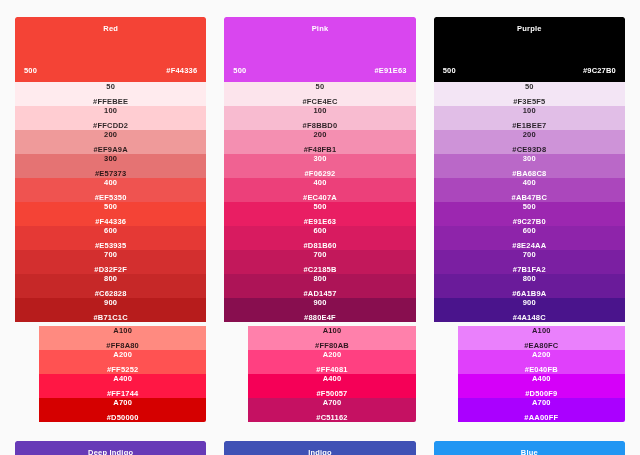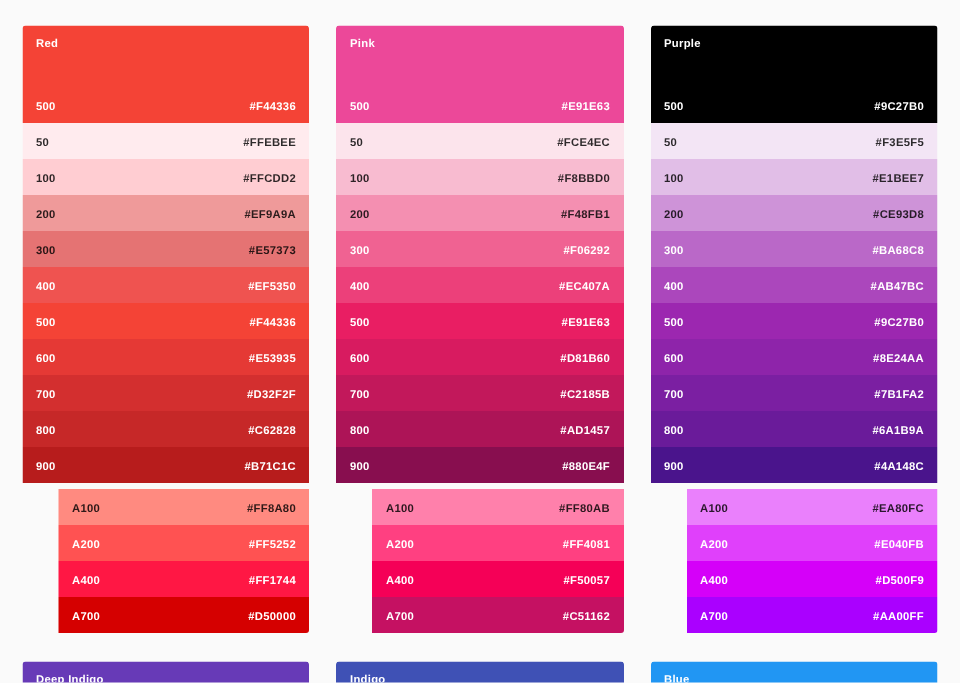--- a/index.html
+++ b/index.html
@@ -37,20 +37,21 @@
     position: relative;
     border-radius: 2px 2px 0 0;
     padding: 8px 9px 0 9px;
   }
 
   .card-title {
     font-size: 7.5px;
     font-weight: bold;
     letter-spacing: 0.2px;
     line-height: 1;
+    text-align: center;
   }
 
   .card-header-footer {
     position: absolute;
     left: 9px;
     right: 9px;
     bottom: 7px;
     display: flex;
     justify-content: space-between;
     align-items: baseline;
@@ -66,20 +67,21 @@
 
   .shade-row {
     height: 24px;
     display: flex;
     align-items: center;
     justify-content: space-between;
     padding: 0 9px;
     font-size: 7.5px;
     font-weight: bold;
     letter-spacing: 0.2px;
+    flex-direction: column;
   }
 
   .shade-label { white-space: nowrap; }
   .shade-hex   { white-space: nowrap; }
 
   .text-dark  { color: rgba(0,0,0,0.82); }
   .text-light { color: #FFFFFF; }
 
   
   .palette-card.clipped .card-header { height: 65px; }
@@ -151,21 +153,21 @@
           <span class="shade-label">A400</span>
           <span class="shade-hex">#FF1744</span>
         </div>
         <div class="shade-row text-light" style="background: rgb(213, 0, 0);">
           <span class="shade-label">A700</span>
           <span class="shade-hex">#D50000</span>
         </div>
       </div>
     </section>
     <section class="palette-card">
-      <div class="card-header text-light" style="background: #ec4899;">
+      <div class="card-header text-light" style="background: #d946ef;">
         <div class="card-title">Pink</div>
         <div class="card-header-footer">
           <span class="shade-label">500</span>
           <span class="shade-hex">#E91E63</span>
         </div>
       </div>
       <div class="shade-group">
         <div class="shade-row text-dark" style="background: rgb(252, 228, 236);">
           <span class="shade-label">50</span>
           <span class="shade-hex">#FCE4EC</span>

